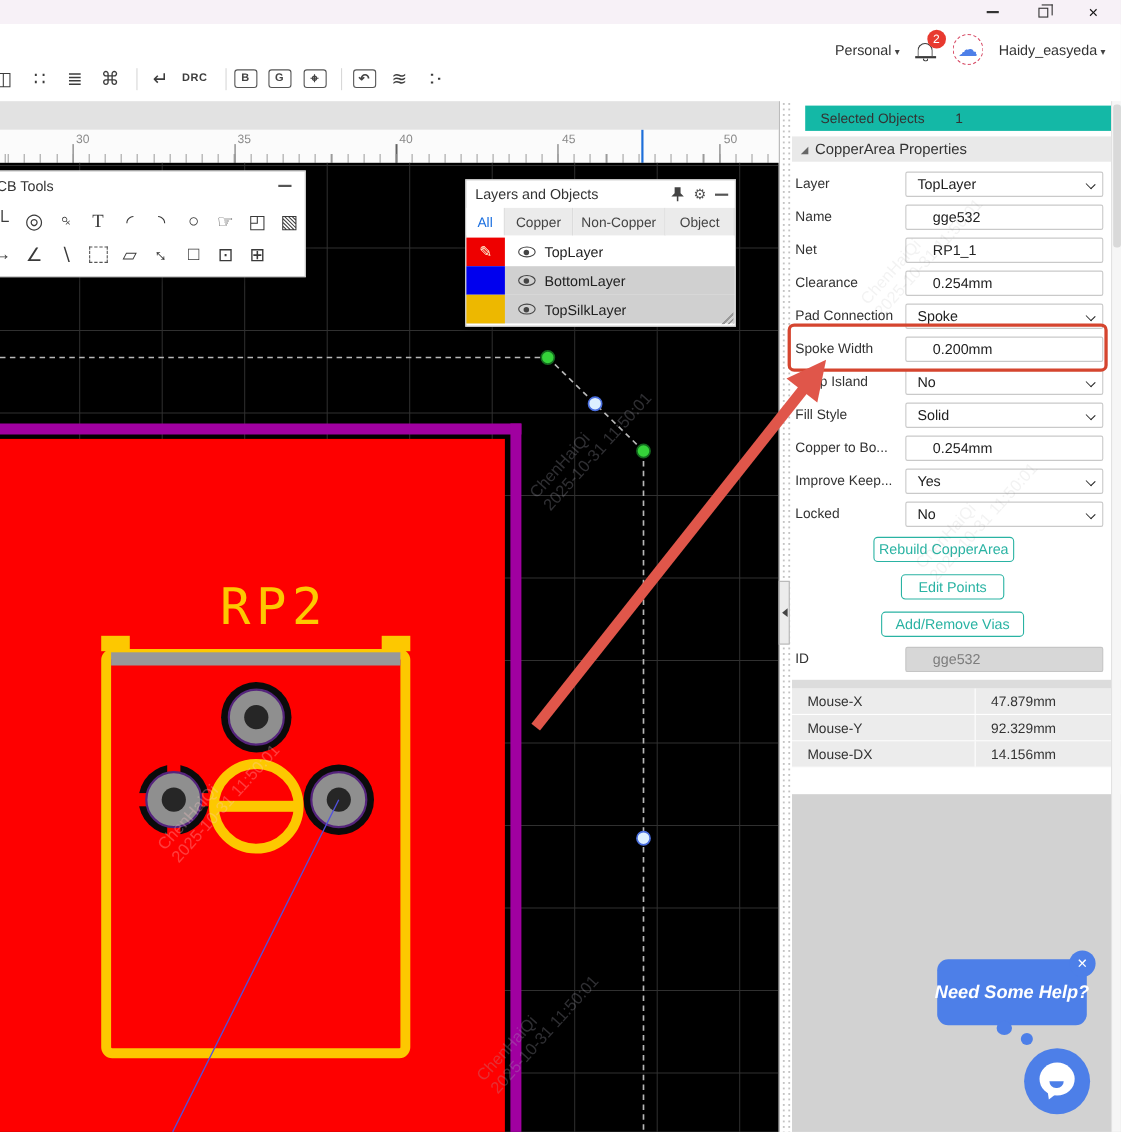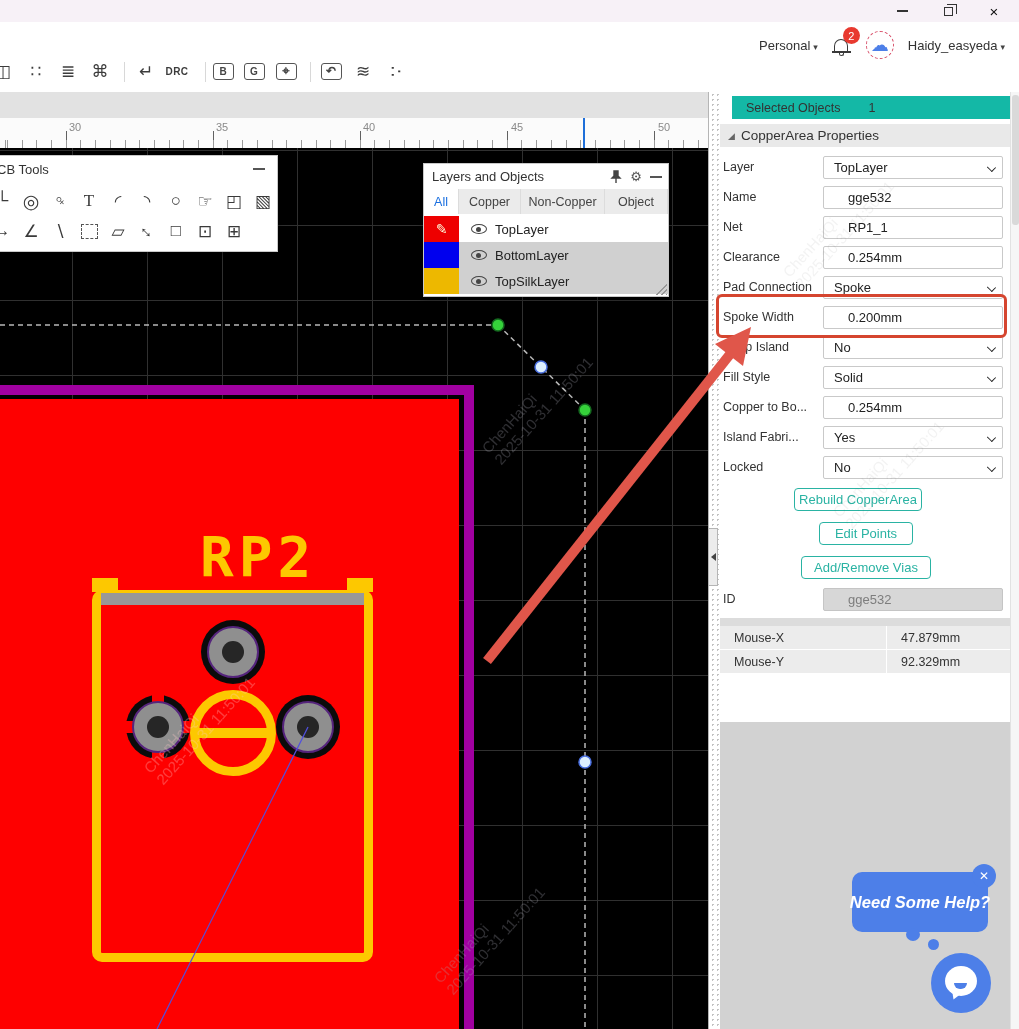--- a/index.html
+++ b/index.html
@@ -57,22 +57,22 @@
               linear-gradient(to bottom,#303030 1px,transparent 1px);
             background-size:75px 75px; background-position:72px 2px; overflow:hidden; }
 
   .purple-h { position:absolute; left:0; top:237px; width:474px; height:10px; background:#a000a0; z-index:1; }
   .purple-v { position:absolute; left:464px; top:237px; width:10px; height:644px; background:#a000a0; z-index:1; }
   .copper { position:absolute; left:0; top:251px; width:459px; height:630px; background:#fe0000; z-index:2; }
 
   .comp-outline { position:absolute; left:92px; top:442px; width:281px; height:372px; border:9px solid #fdc800; border-radius:10px; z-index:3; }
   .comp-ear { position:absolute; width:26px; height:14px; background:#fdc800; z-index:3; }
   .comp-bar { position:absolute; left:101px; top:445px; width:263px; height:12px; background:#989898; z-index:4; }
-  .comp-label { position:absolute; left:200px; top:376px; font-family:"DejaVu Sans Mono",monospace; font-size:56px; color:#fdc800;
-                letter-spacing:5px; z-index:4;font-weight:bold; }
+  .comp-label { position:absolute; left:200px; top:376px; font-family:"DejaVu Sans Mono",monospace; font-size:46px; color:#fdc800;
+                letter-spacing:5px; z-index:4; }
 
   .pad-outer { position:absolute; width:64px; height:64px; border-radius:50%; background:#0b0b0b; z-index:4; }
   .pad-mid  { position:absolute; width:52px; height:52px; border-radius:50%; background:#8f8f8f; border:2px solid #55247c; z-index:6; }
   .pad-hole { position:absolute; width:22px; height:22px; border-radius:50%; background:#262626; z-index:7; }
   .spoke-h { position:absolute; left:122px; top:573px; width:72px; height:12px; background:#fe0000; z-index:5; }
   .spoke-v { position:absolute; left:152px; top:543px; width:12px; height:72px; background:#fe0000; z-index:5; }
   .ycircle { position:absolute; left:190px; top:542px; width:86px; height:86px; border:9px solid #fdc800; border-radius:50%; z-index:5; }
   .ycircle-bar { position:absolute; left:194px; top:580px; width:78px; height:10px; background:#fdc800; z-index:6; }
 
   .canvas-svg { position:absolute; left:0; top:0; width:708px; height:881px; z-index:8; pointer-events:none; }
@@ -446,21 +446,21 @@
 
   <span class="prow-label" style="top:278px">Fill Style</span>
   <div class="ctl ctl-select" style="top:274px">
       <span>Solid</span>
       <span class="chev"></span>
     </div>
 
   <span class="prow-label" style="top:308px">Copper to Bo...</span>
   <input class="ctl" style="top: 304px;" value="0.254mm">
 
-  <span class="prow-label" style="top:338px">Island Fabri...</span>
+  <span class="prow-label" style="top:338px">Improve Keep...</span>
   <div class="ctl ctl-select" style="top:334px">
       <span>Yes</span>
       <span class="chev"></span>
     </div>
 
   <span class="prow-label" style="top:368px">Locked</span>
   <div class="ctl ctl-select" style="top:364px">
       <span>No</span>
       <span class="chev"></span>
     </div>
@@ -473,20 +473,24 @@
   <input class="ctl disabled" style="top: 496px;" value="gge532">
 
   <div class="mband"></div>
   <div class="mrow" style="top:534px">
     <span class="ml">Mouse-X</span>
     <span class="mv">47.879mm</span>
   </div>
   <div class="mrow" style="top:558px">
     <span class="ml">Mouse-Y</span>
     <span class="mv">92.329mm</span>
+  </div>
+  <div class="mrow" style="top:582px">
+    <span class="ml">Mouse-DX</span>
+    <span class="mv">14.156mm</span>
   </div>
   <div class="filler"></div>
 
   <div class="wm wm-light" style="left:60px; top:120px">
     <div>ChenHaiQi</div>
       <div>2025-10-31 11:50:01</div>
   </div>
   <div class="wm wm-light" style="left:110px; top:360px">
     <div>ChenHaiQi</div>
       <div>2025-10-31 11:50:01</div>

